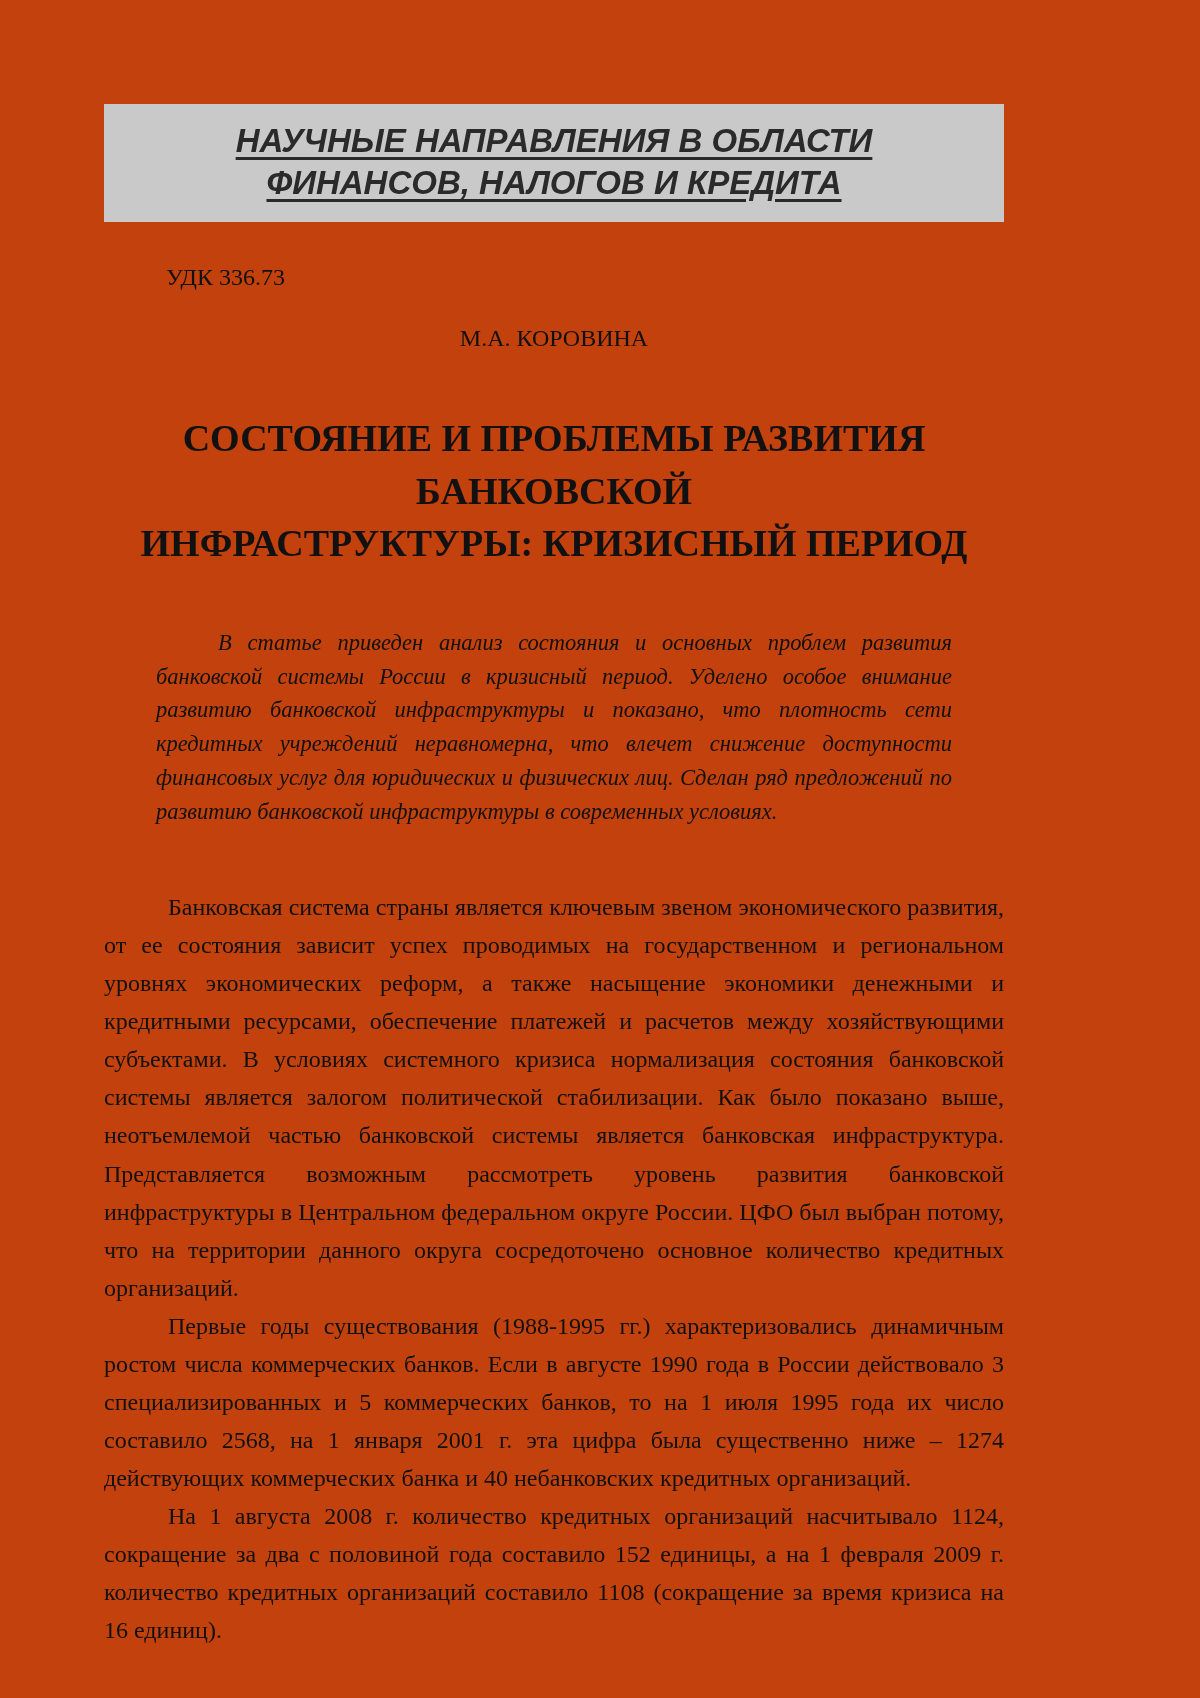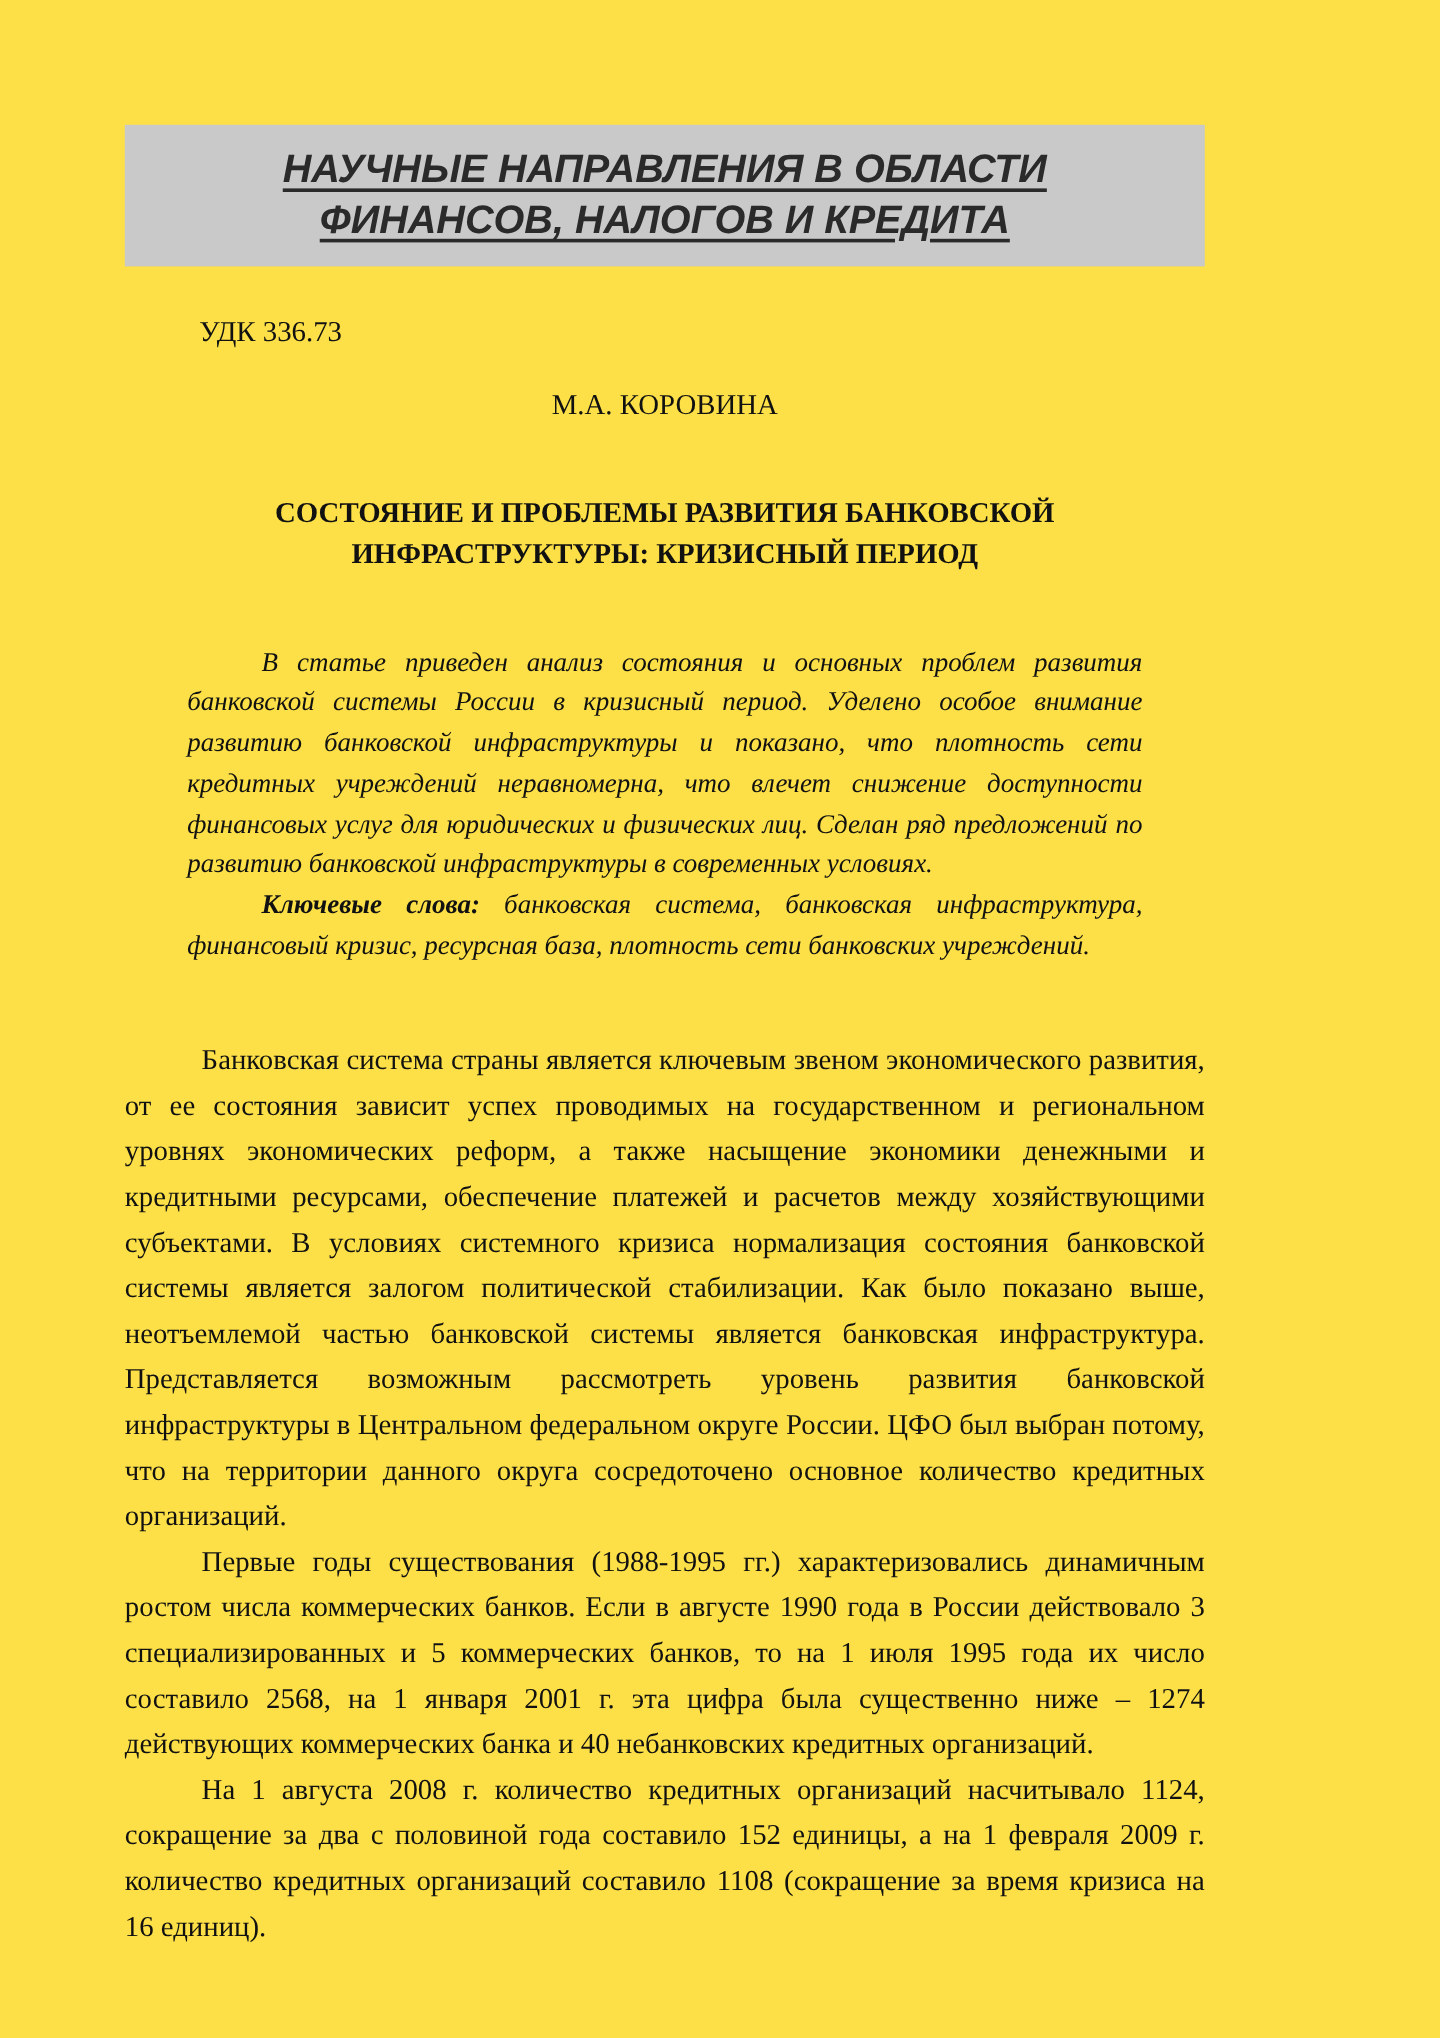--- a/index.html
+++ b/index.html
@@ -6,21 +6,21 @@
     margin: 0;
     padding: 0;
     background: #ffffff;
   }
   .page {
     position: relative;
     width: 1200px;
     height: 1698px;
     box-sizing: border-box;
     padding: 104px 196px 36px 104px;
-    background: #fde047;
+    background: #c2410c;
     color: #111111;
     font-family: "Liberation Serif", "DejaVu Serif", serif;
     display: flex;
     flex-direction: column;
   }
   .banner {
     background: #c9c9c9;
     text-align: center;
     padding: 16px 10px 18px 10px;
     margin-bottom: 42px;
@@ -39,21 +39,21 @@
     font-size: 24px;
     margin: 0 0 34px 62px;
   }
   .author {
     text-align: center;
     font-size: 24px;
     margin-bottom: 60px;
   }
   .title {
     text-align: center;
-    font-size: 24px;
+    font-size: 38px;
     font-weight: bold;
     line-height: 1.38;
     margin: 0 0 44px 0;
   }
   .abstract-block {
     margin: 12px 52px;
   }
   .abstract {
     font-style: italic;
     font-size: 22.5px;
@@ -100,21 +100,20 @@
 
   <div class="author">М.А. КОРОВИНА</div>
 
   <h1 class="title">
     <span>СОСТОЯНИЕ И ПРОБЛЕМЫ РАЗВИТИЯ БАНКОВСКОЙ</span><br>
     <span>ИНФРАСТРУКТУРЫ: КРИЗИСНЫЙ ПЕРИОД</span>
   </h1>
 
   <div class="abstract-block">
     <p class="abstract">В статье приведен анализ состояния и основных проблем развития банковской системы России в кризисный период. Уделено особое внимание развитию банковской инфраструктуры и показано, что плотность сети кредитных учреждений неравномерна, что влечет снижение доступности финансовых услуг для юридических и физических лиц. Сделан ряд предложений по развитию банковской инфраструктуры в современных условиях.</p>
-    <p class="keywords"><span class="kw-label">Ключевые слова:</span><span> банковская система, банковская инфраструктура, финансовый кризис, ресурсная база, плотность сети банковских учреждений.</span></p>
   </div>
 
   <div class="body-text">
     <p>Банковская система страны является ключевым звеном экономического развития, от ее состояния зависит успех проводимых на государственном и региональном уровнях экономических реформ, а также насыщение экономики денежными и кредитными ресурсами, обеспечение платежей и расчетов между хозяйствующими субъектами. В условиях системного кризиса нормализация состояния банковской системы является залогом политической стабилизации. Как было показано выше, неотъемлемой частью банковской системы является банковская инфраструктура. Представляется возможным рассмотреть уровень развития банковской инфраструктуры в Центральном федеральном округе России. ЦФО был выбран потому, что на территории данного округа сосредоточено основное количество кредитных организаций.</p>
     <p>Первые годы существования (1988-1995 гг.) характеризовались динамичным ростом числа коммерческих банков. Если в августе 1990 года в России действовало 3 специализированных и 5 коммерческих банков, то на 1 июля 1995 года их число составило 2568, на 1 января 2001 г. эта цифра была существенно ниже – 1274 действующих коммерческих банка и 40 небанковских кредитных организаций.</p>
     <p>На 1 августа 2008 г. количество кредитных организаций насчитывало 1124, сокращение за два с половиной года составило 152 единицы, а на 1 февраля 2009 г. количество кредитных организаций составило 1108 (сокращение за время кризиса на 16 единиц).</p>
 
   </div>
 
 </div>

